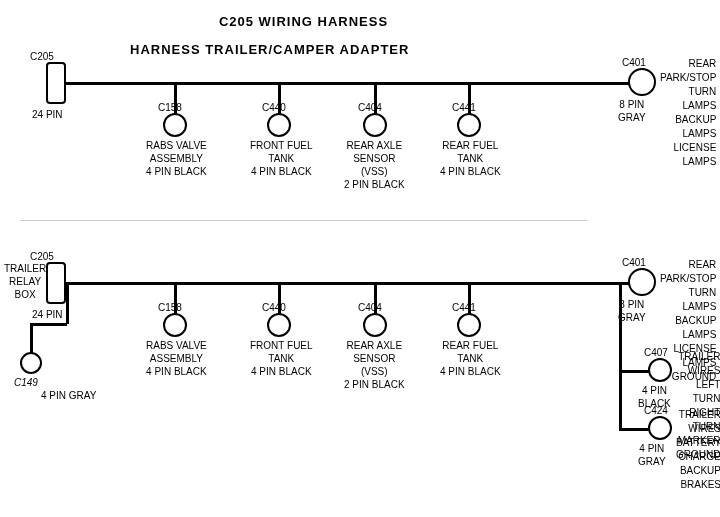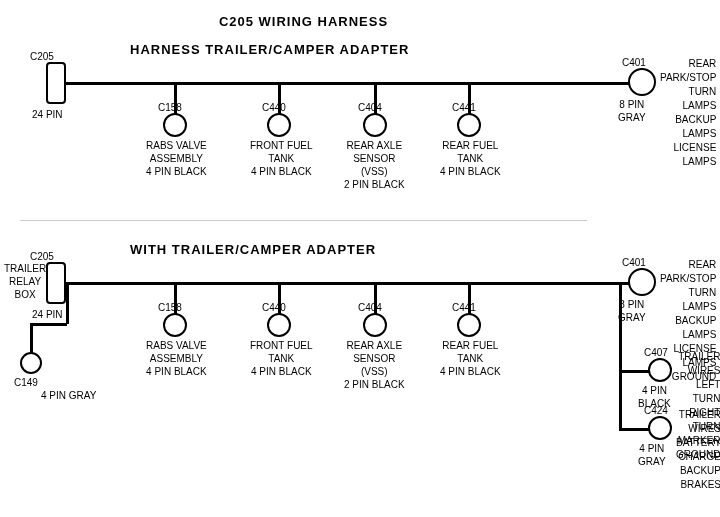--- a/index.html
+++ b/index.html
@@ -101,35 +101,34 @@
   <div class="label" style="top:101px;left:358px;">C404</div>
   <div class="label" style="top:139px;left:344px;">REAR AXLE<br>SENSOR<br>(VSS)<br>2 PIN BLACK</div>
 
   <div class="vline" style="top:84px;left:468px;height:30px;"></div>
   <div class="connector" style="top:113px;left:457px;width:24px;height:24px;"></div>
   <div class="label" style="top:101px;left:452px;">C441</div>
   <div class="label" style="top:139px;left:440px;">REAR FUEL<br>TANK<br>4 PIN BLACK</div>
 
   <div style="position:absolute;top:220px;left:20px;right:20px;height:1px;background:#ccc;"></div>
 
-  <div class="section-label" style="top:242px;left:130px;">WITH  TRAILER/CAMPER  ADAPTER</div>
 
   <div class="hline" style="top:282px;left:58px;width:590px;"></div>
 
   <div class="connector-rect" style="top:262px;left:46px;width:20px;height:42px;"></div>
   <div class="label" style="top:250px;left:30px;">C205</div>
   <div class="label" style="top:308px;left:32px;">24 PIN</div>
 
   <div class="vline" style="top:284px;left:66px;height:40px;"></div>
   <div class="hline" style="top:323px;left:30px;width:37px;"></div>
   <div class="vline" style="top:323px;left:30px;height:30px;"></div>
   <div class="label" style="top:262px;left:4px;line-height:1.3;">TRAILER<br>RELAY<br>BOX</div>
 
   <div class="connector" style="top:352px;left:20px;width:22px;height:22px;"></div>
-  <div class="label" style="top:376px;left:14px;">C149</div>
+  <div class="label" style="top:376px;left:14px;font-style:italic;">C149</div>
   <div class="label" style="top:389px;left:6px;margin-left:35px;">4 PIN GRAY</div>
 
   <div class="connector" style="top:268px;left:628px;width:28px;height:28px;"></div>
   <div class="label" style="top:256px;left:622px;">C401</div>
   <div class="label" style="top:298px;left:618px;">8 PIN<br>GRAY</div>
   <div class="label-left" style="top:258px;left:660px;line-height:1.4;">REAR PARK/STOP<br>TURN LAMPS<br>BACKUP LAMPS<br>LICENSE LAMPS<br>GROUND</div>
 
   <div class="vline" style="top:282px;left:619px;height:148px;"></div>
 
   <div class="hline" style="top:370px;left:619px;width:30px;"></div>

